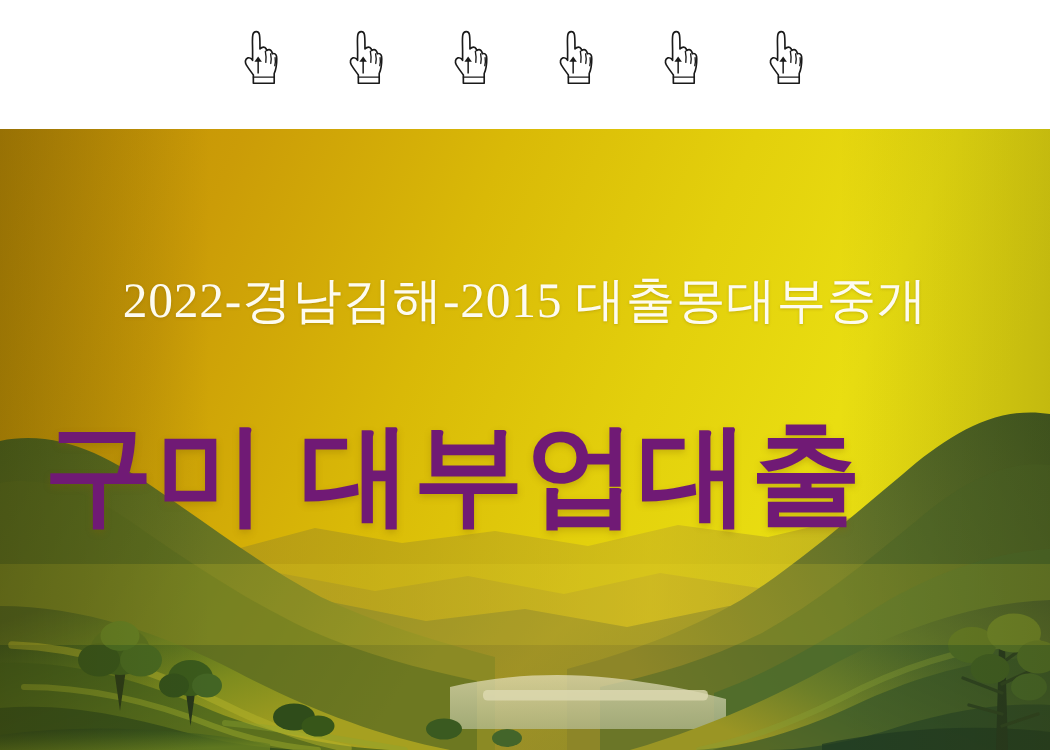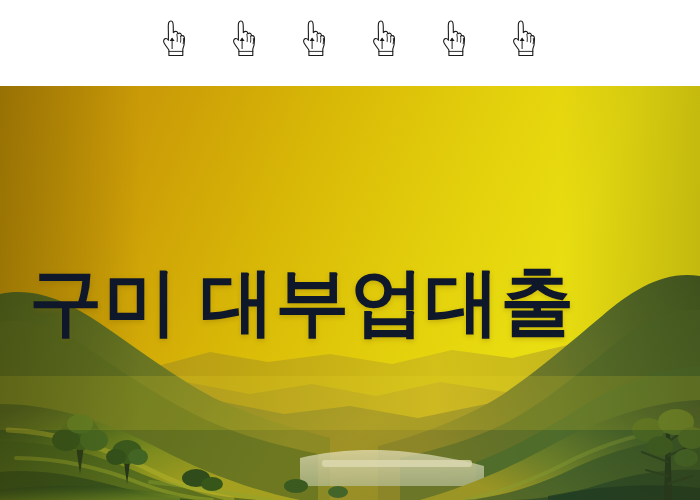--- a/index.html
+++ b/index.html
@@ -90,24 +90,24 @@
     font-family: "Liberation Serif", "DejaVu Serif", serif;
     font-size: 33px;
     font-weight: 400;
     letter-spacing: 0.5px;
     white-space: nowrap;
     text-shadow: 0 1px 2px rgba(120, 90, 0, 0.28);
   }
   .title {
     position: absolute;
     left: 0;
-    top: 176px;
+    top: 190px;
     width: 604px;
     text-align: center;
-    color: #0f172a;
+    color: #701a75;
     font-family: "Liberation Sans", "DejaVu Sans", sans-serif;
     font-size: 74px;
     font-weight: 700;
     letter-spacing: 1px;
     white-space: nowrap;
     line-height: 1.08;
     text-shadow: 0 2px 5px rgba(130, 100, 0, 0.30);
   }
 </style>
 </head>
@@ -422,18 +422,19 @@
         <ellipse cx="686" cy="372" rx="12" ry="9" fill="#44672a"></ellipse>
       </g>
 
       <rect x="0" y="290" width="700" height="54" fill="#f0de2a" opacity="0.16"></rect>
 
       <rect x="0" y="0" width="140" height="414" fill="url(#vignL)"></rect>
       <rect x="560" y="0" width="140" height="414" fill="url(#vignR)"></rect>
     </svg>
 
     <div class="hero-text">
+      <div class="subtitle">2022-경남김해-2015 대출몽대부중개</div>
       <div class="title">구미 대부업대출</div>
     </div>
 
   </div>
 
 </div>
 
 </body></html>

